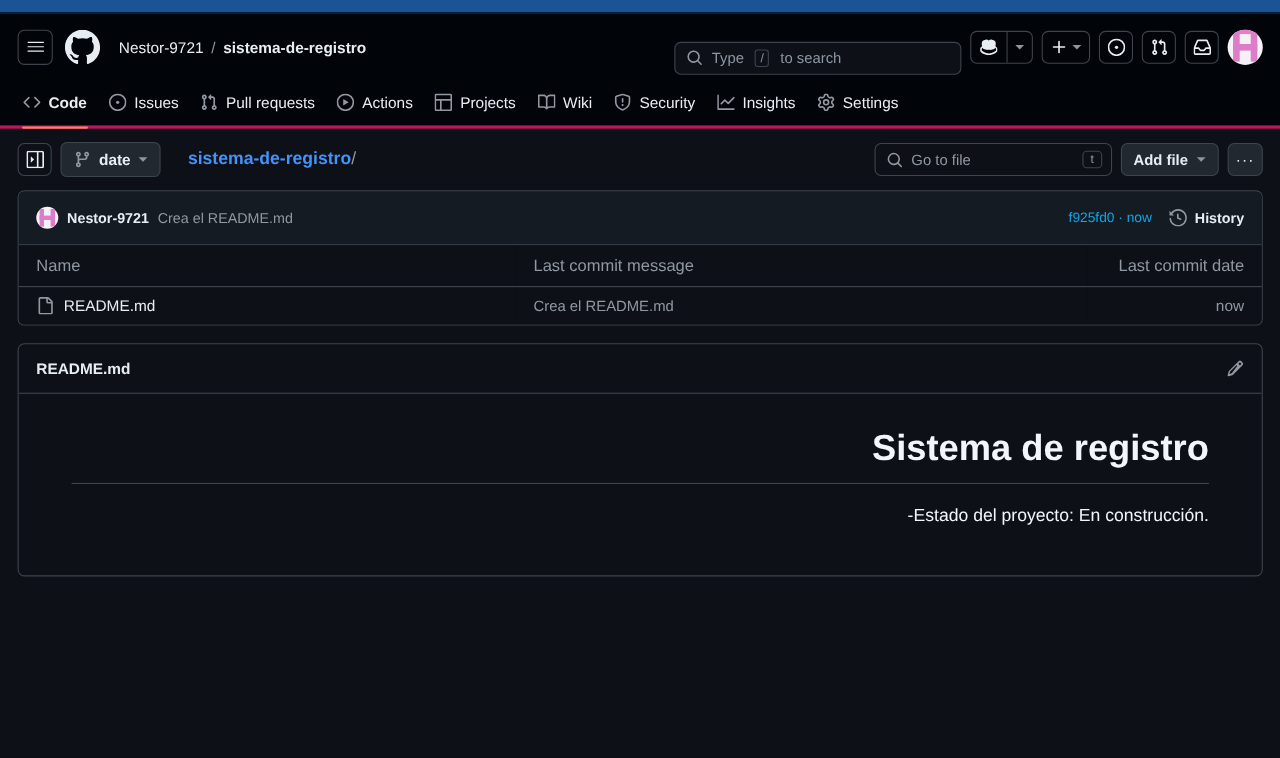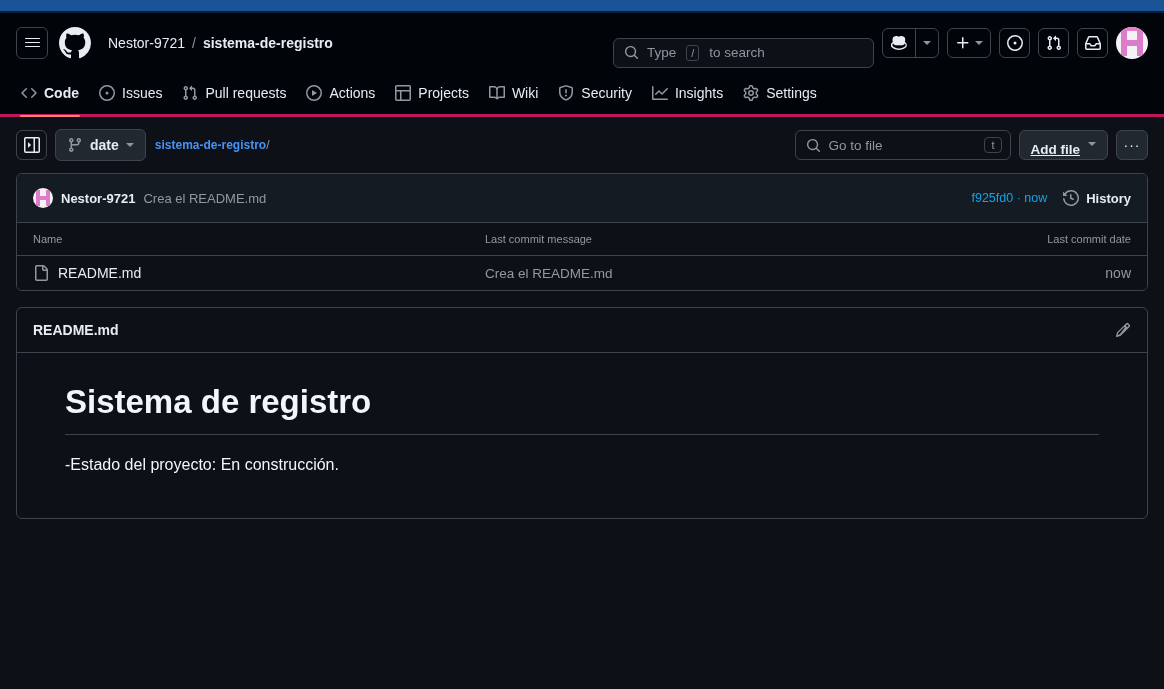--- a/index.html
+++ b/index.html
@@ -102,37 +102,37 @@
   .file-nav {
     height: 56px; display: flex; align-items: center; gap: 8px;
   }
   .side-toggle { width: 31px; height: 30px; border:1px solid #3d444d; border-radius:6px;
     display:flex;align-items:center;justify-content:center;cursor:pointer;}
   .branch-btn {
     display:flex; align-items:center; gap:7px; height:32px; padding: 0 11px;
     background:#212830; border:1px solid #3d444d; border-radius:6px;
     font-size:14px; font-weight:700; color:#e6edf3; cursor:pointer;
   }
-  .path-crumb { margin-left: 1px; font-size: 12px; font-weight: 700; }
+  .path-crumb { margin-left: 17px; font-size: 16px; font-weight: 700; }
   .path-crumb a { color:#4493f8; text-decoration:none; }
   .path-crumb .slash { color:#9198a1; font-weight:400; }
   .file-nav-right { margin-left:auto; display:flex; align-items:center; gap:8px; }
   .gotofile {
     width: 216px; height: 30px; border:1px solid #3d444d; border-radius:6px;
     display:flex; align-items:center; padding: 0 8px 0 10px; gap:8px;
     font-size:13.5px; color:#9198a1; cursor:text;
   }
   .gotofile .kbd {
     margin-left:auto; border:1px solid #3d444d; border-radius:4px;
     padding: 1px 6px; font-size:11px; color:#9198a1;
   }
   .addfile-btn {
-    display:flex; align-items:flex-start; gap:8px; height:30px; padding: 11px 11px;
+    display:flex; align-items:center; gap:8px; height:30px; padding: 11px 11px;
     background:#212830; border:1px solid #3d444d; border-radius:6px;
-    font-size:13.5px; font-weight:700; color:#e6edf3; cursor:pointer;text-decoration:underline;
+    font-size:13.5px; font-weight:700; color:#e6edf3; cursor:pointer;
   }
   .kebab-btn {
     width: 32px; height: 30px; background:#212830; border:1px solid #3d444d;
     border-radius:6px; display:flex; align-items:center; justify-content:center;
     color:#e6edf3; cursor:pointer; letter-spacing:1px; font-size:14px;
   }
 
   
   .files-box { border:1px solid #3d444d; border-radius:6px; overflow:hidden; }
   .commit-row {
@@ -149,21 +149,21 @@
   .commit-author { font-size:13px; font-weight:700; color:#e6edf3; cursor:pointer; }
   .commit-msg { font-size:13px; color:#9198a1; cursor:pointer; }
   .commit-right { margin-left:auto; display:flex; align-items:center; gap:16px; }
   .commit-meta { font-size:12.5px; color:#0ea5e9; }
   .history-link {
     display:flex; align-items:center; gap:7px; font-size:13px;
     font-weight:700; color:#e6edf3; cursor:pointer;
   }
   table.files { width:100%; border-collapse: collapse; }
   table.files th {
-    text-align:left; font-size:11px; font-weight:400; color:#9198a1;
+    text-align:left; font-size:15px; font-weight:400; color:#9198a1;
     padding: 10px 16px; background:#0d1117; border-bottom:1px solid #3d444d;
   }
   table.files th.c-date, table.files td.c-date { text-align:right; }
   table.files td { padding: 9px 16px; font-size:14px; background:#0d1117; }
   table.files td.c-name { width: 40%; }
   table.files td.c-msg { width: 46%; }
   .fname { display:flex; align-items:center; gap:9px; }
   .fname a { color:#e6edf3; text-decoration:none; font-size:14px; }
   td.c-msg a { color:#9198a1; text-decoration:none; font-size:13.5px; }
   td.c-date { color:#9198a1; font-size:13px; }
@@ -172,21 +172,21 @@
   .readme-box {
     margin-top: 16px; border:1px solid #3d444d; border-radius:6px; overflow:hidden;
     background:#0d1117;
   }
   .readme-head {
     height: 45px; display:flex; align-items:center; padding: 0 16px;
     border-bottom:1px solid #3d444d;
   }
   .readme-title { font-size:14px; font-weight:700; color:#e6edf3; }
   .readme-edit { margin-left:auto; cursor:pointer; color:#9198a1; display:flex; }
-  .readme-body { padding: 28px 48px 40px 48px; }
+  .readme-body { padding: 28px 48px 40px 48px; text-align: right; }
   .readme-body h1 {
     font-size: 33px; font-weight: 600; color:#f0f6fc; line-height:1.25;
     padding-bottom: 12px; border-bottom: 1px solid #3d444d; margin-bottom: 18px;
   }
   .readme-body p { font-size: 16px; color:#f0f6fc; line-height:1.55; }
 </style>
 </head>
 <body>
 
 <div class="chrome-strip"></div>

